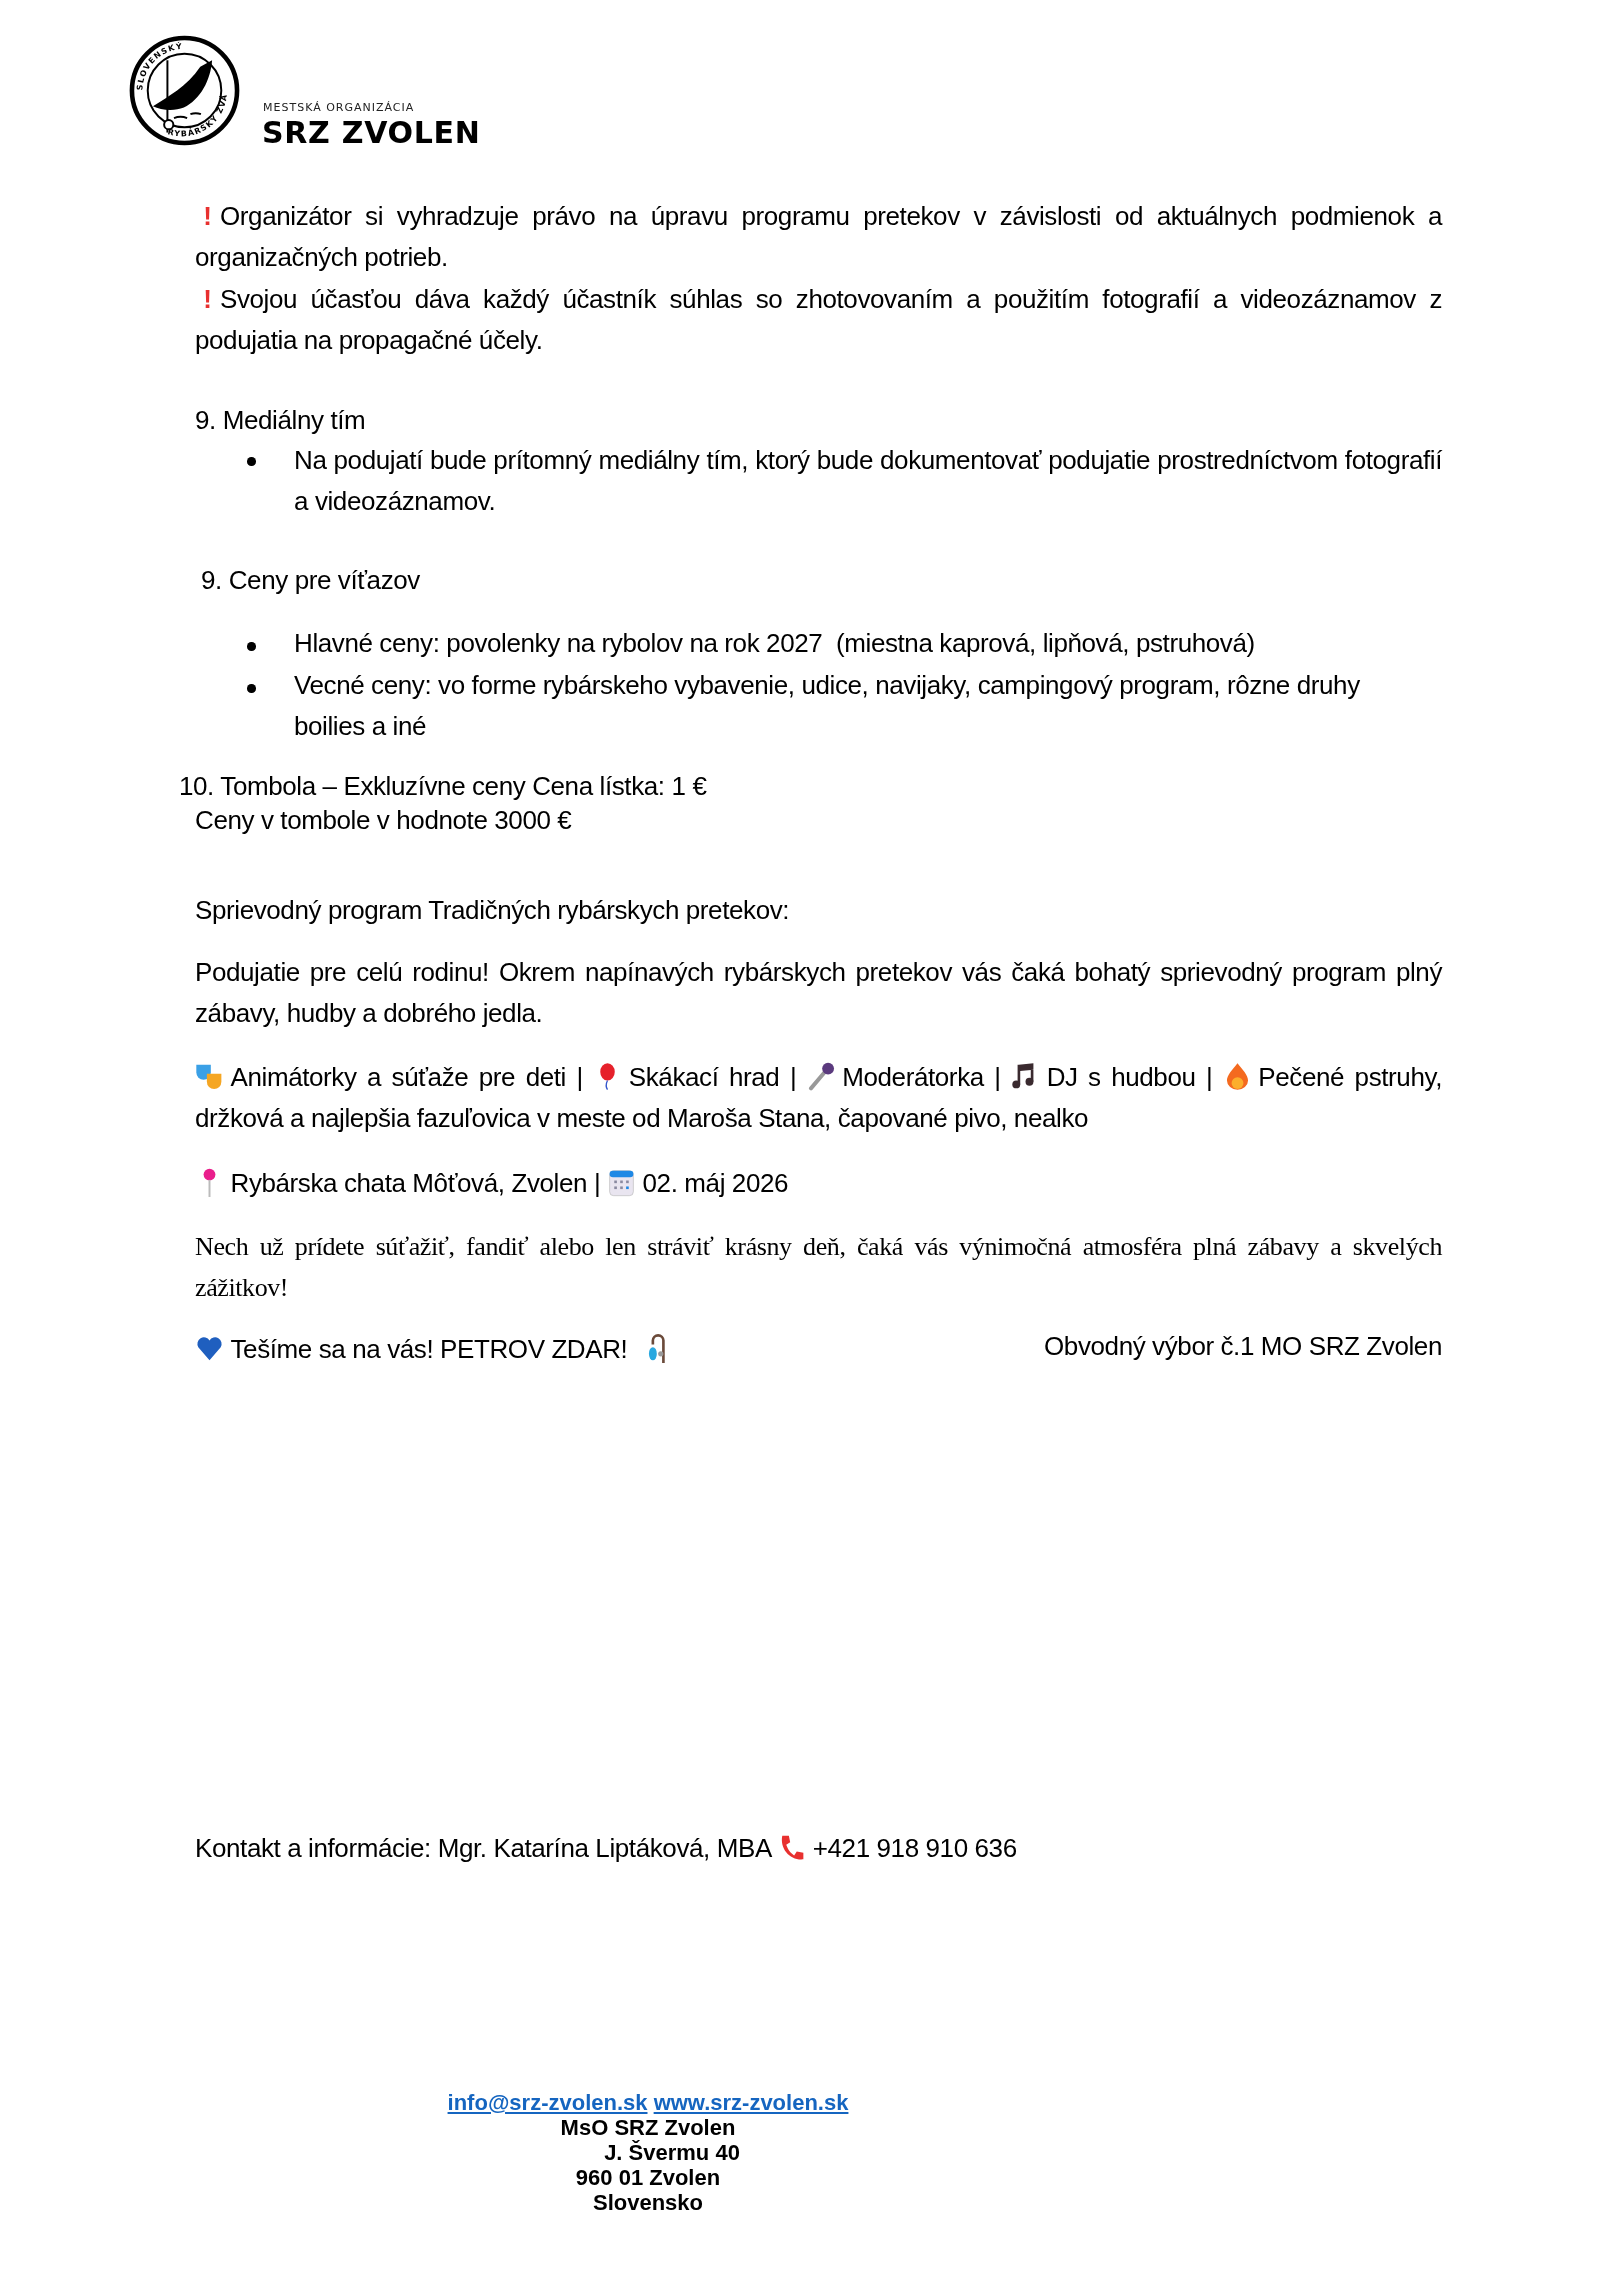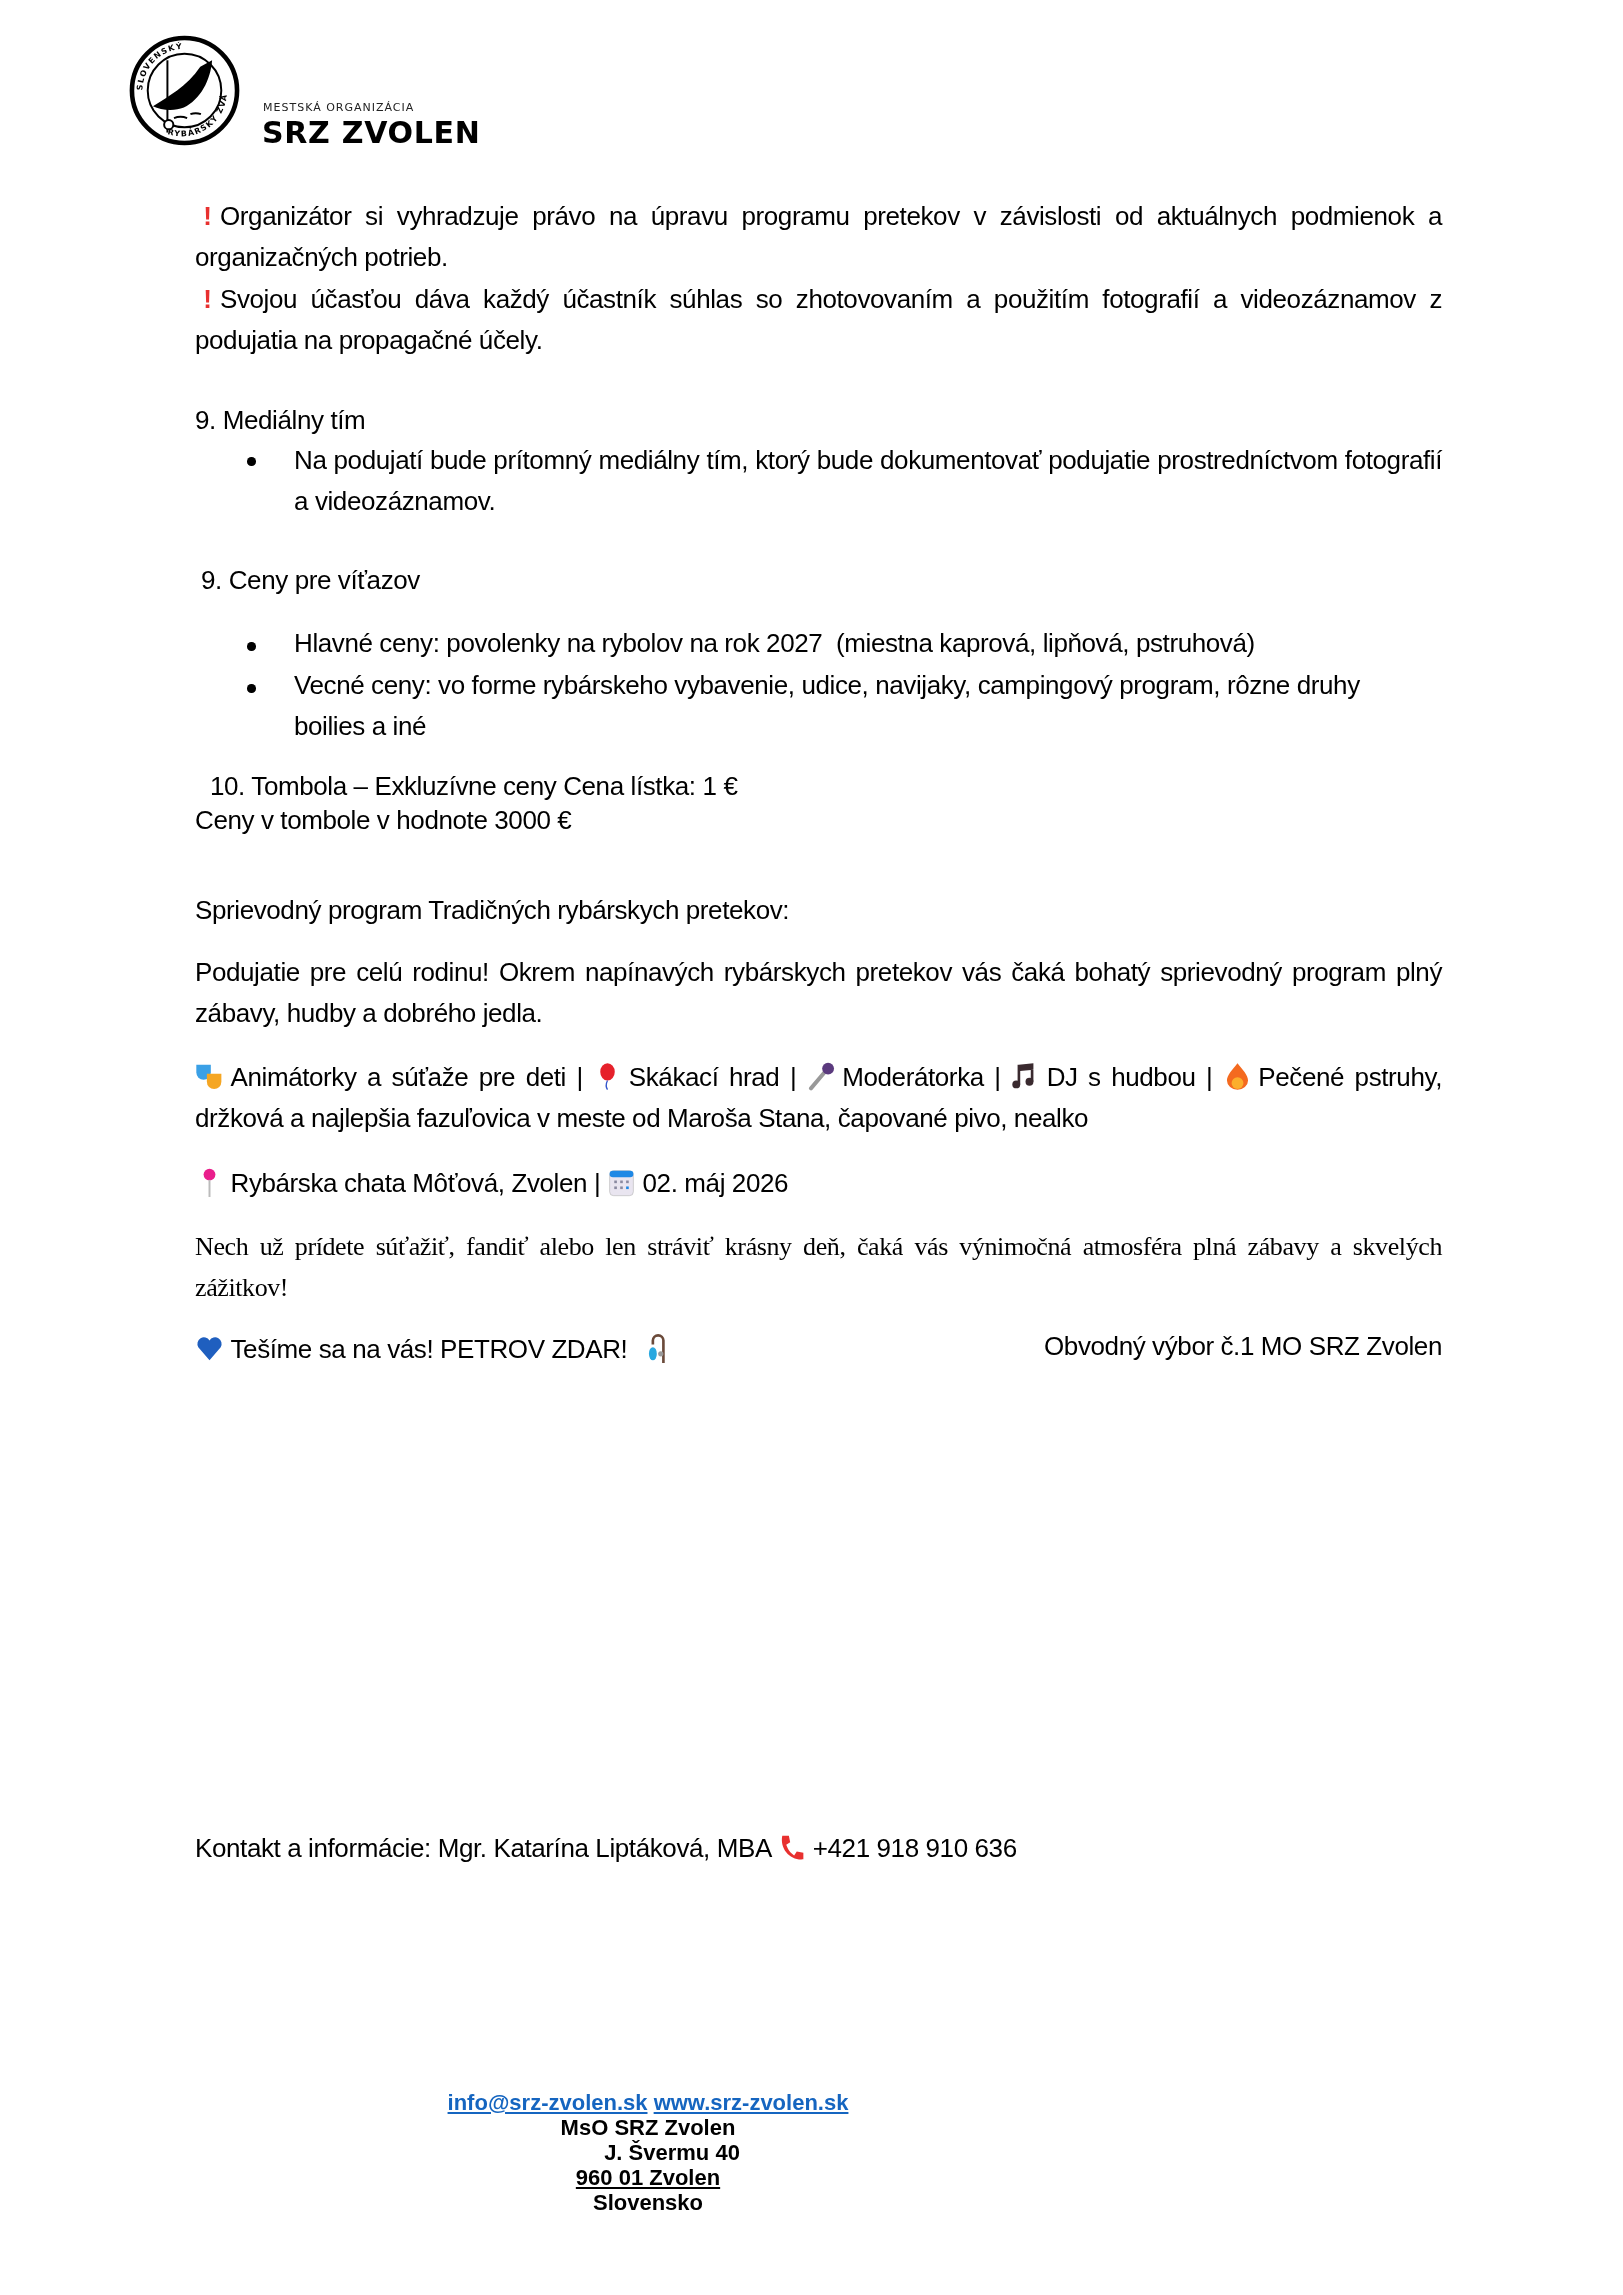--- a/index.html
+++ b/index.html
@@ -56,21 +56,21 @@
 </div>
 
 <div class="abs txt b" style="left:201px; top:560px;">9. Ceny pre víťazov</div>
 <div class="bullet-dot" style="top:642px;"></div>
 <div class="abs txt" style="left:294px; top:623px; width:1164px;">
   <span>Hlavné ceny: </span><span class="b">povolenky na rybolov na rok 2027</span><span style="white-space:pre">  (miestna kaprová, lipňová, pstruhová)</span>
 </div>
 <div class="bullet-dot" style="top:684px;"></div>
 <div class="abs txt" style="left:294px; top:665px; width:1112px;">Vecné ceny: vo forme rybárskeho vybavenie, udice, navijaky, campingový program, rôzne druhy boilies a iné</div>
 
-<div class="abs txt" style="left:210px; top:766px;">
+<div class="abs txt" style="left:179px; top:766px;">
   <span class="b">10. Tombola – Exkluzívne ceny</span><span> Cena lístka: 1 €</span>
 </div>
 <div class="abs txt" style="left:195px; top:800px;">Ceny v tombole v hodnote 3000 €</div>
 
 <div class="abs txt b" style="left:195px; top:890px;">Sprievodný program Tradičných rybárskych pretekov:</div>
 <div class="abs txt just" style="left:195px; top:952px; width:1247px;">Podujatie pre celú rodinu! Okrem napínavých rybárskych pretekov vás čaká bohatý sprievodný program plný zábavy, hudby a dobrého jedla.</div>
 
 <div class="abs txt just" style="left:195px; top:1057px; width:1247px;">
   <span class="emoji"><svg width="29" height="29" viewBox="0 0 44 44">
         <path d="M2 4 h22 v12 a11 11 0 0 1 -22 0z" fill="#3aa0e6"></path>
@@ -140,15 +140,15 @@
         <path d="M8 4 l10 0 l2 10 l-6 4 c3 8 6 12 12 16 l4 -6 l10 2 l0 10 c-20 2 -36 -16 -32 -36z" fill="#e8302f"></path>
       </svg></span><span>+421 918 910 636</span>
 </div>
 
 <div class="abs footer" style="top:2090px;">
   <span class="link">info@srz-zvolen.sk</span>
   <span class="link">www.srz-zvolen.sk</span>
 </div>
 <div class="abs footer" style="top:2115px;">MsO SRZ Zvolen</div>
 <div class="abs footer" style="top:2140px;padding-left:24px;">J. Švermu 40</div>
-<div class="abs footer" style="top:2165px;text-decoration:underline;">960 01 Zvolen</div>
+<div class="abs footer" style="top:2165px;">960 01 Zvolen</div>
 <div class="abs footer" style="top:2190px;">Slovensko</div>
 
 
 </body></html>

